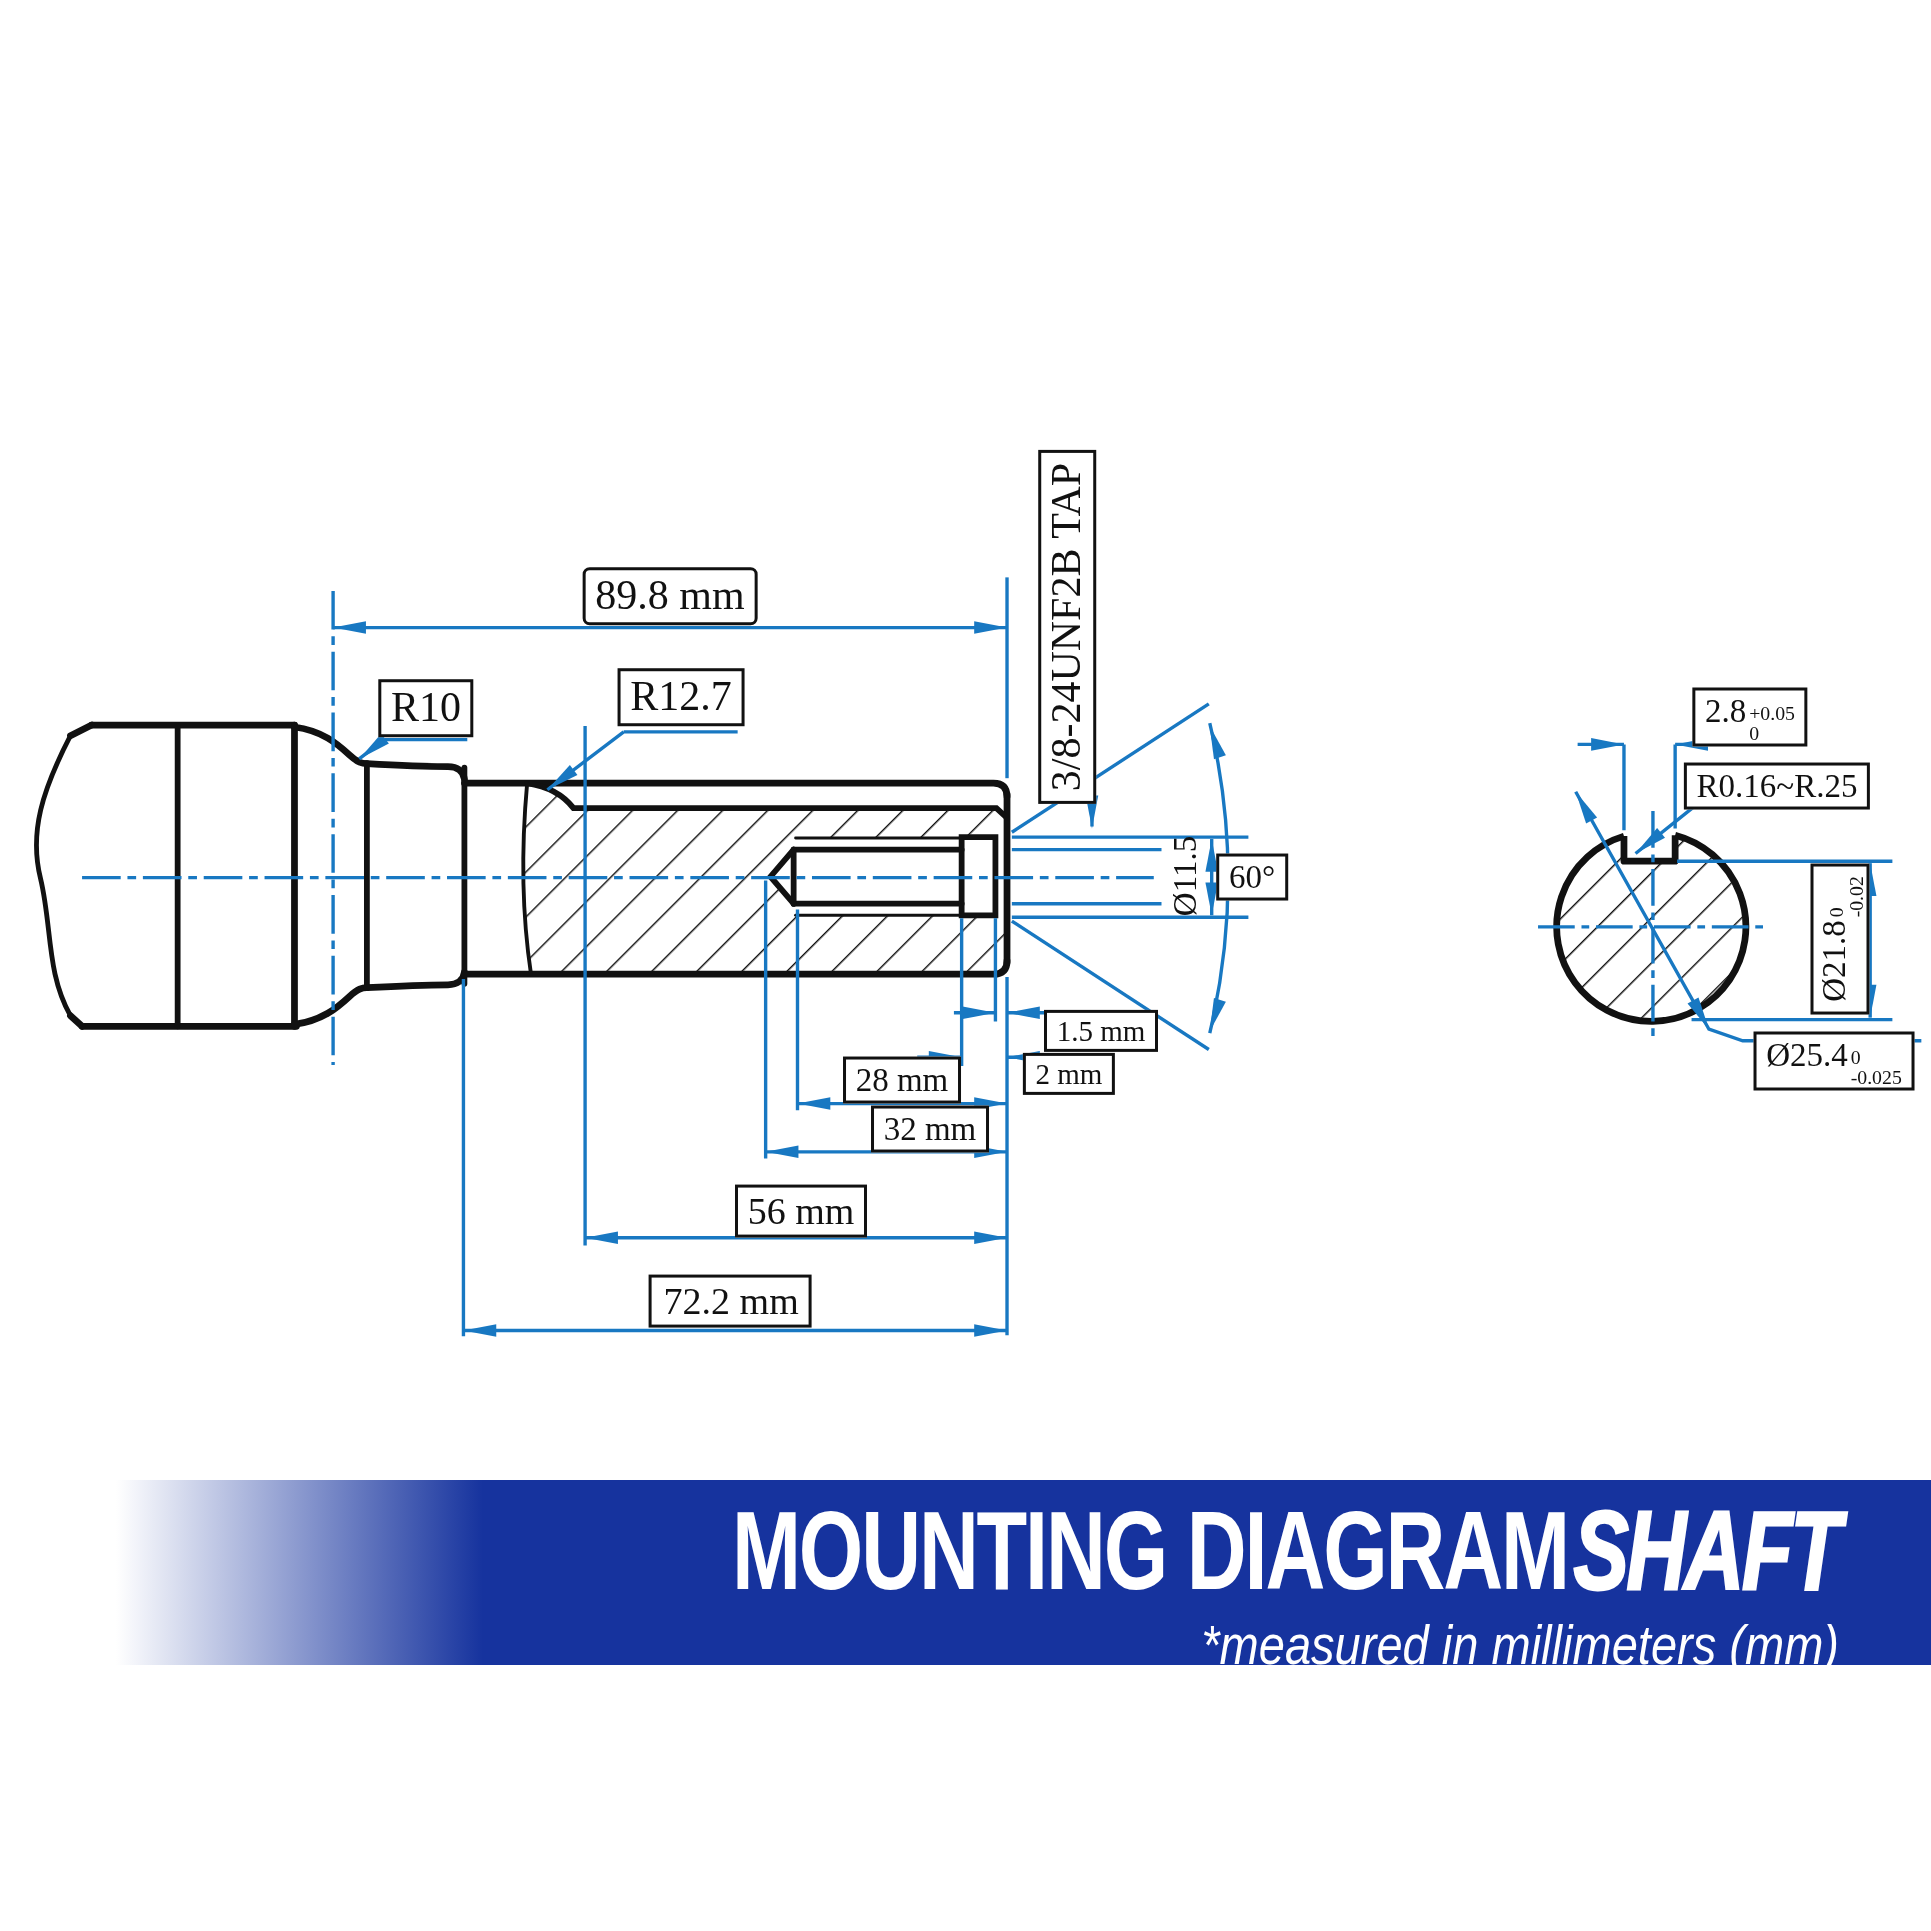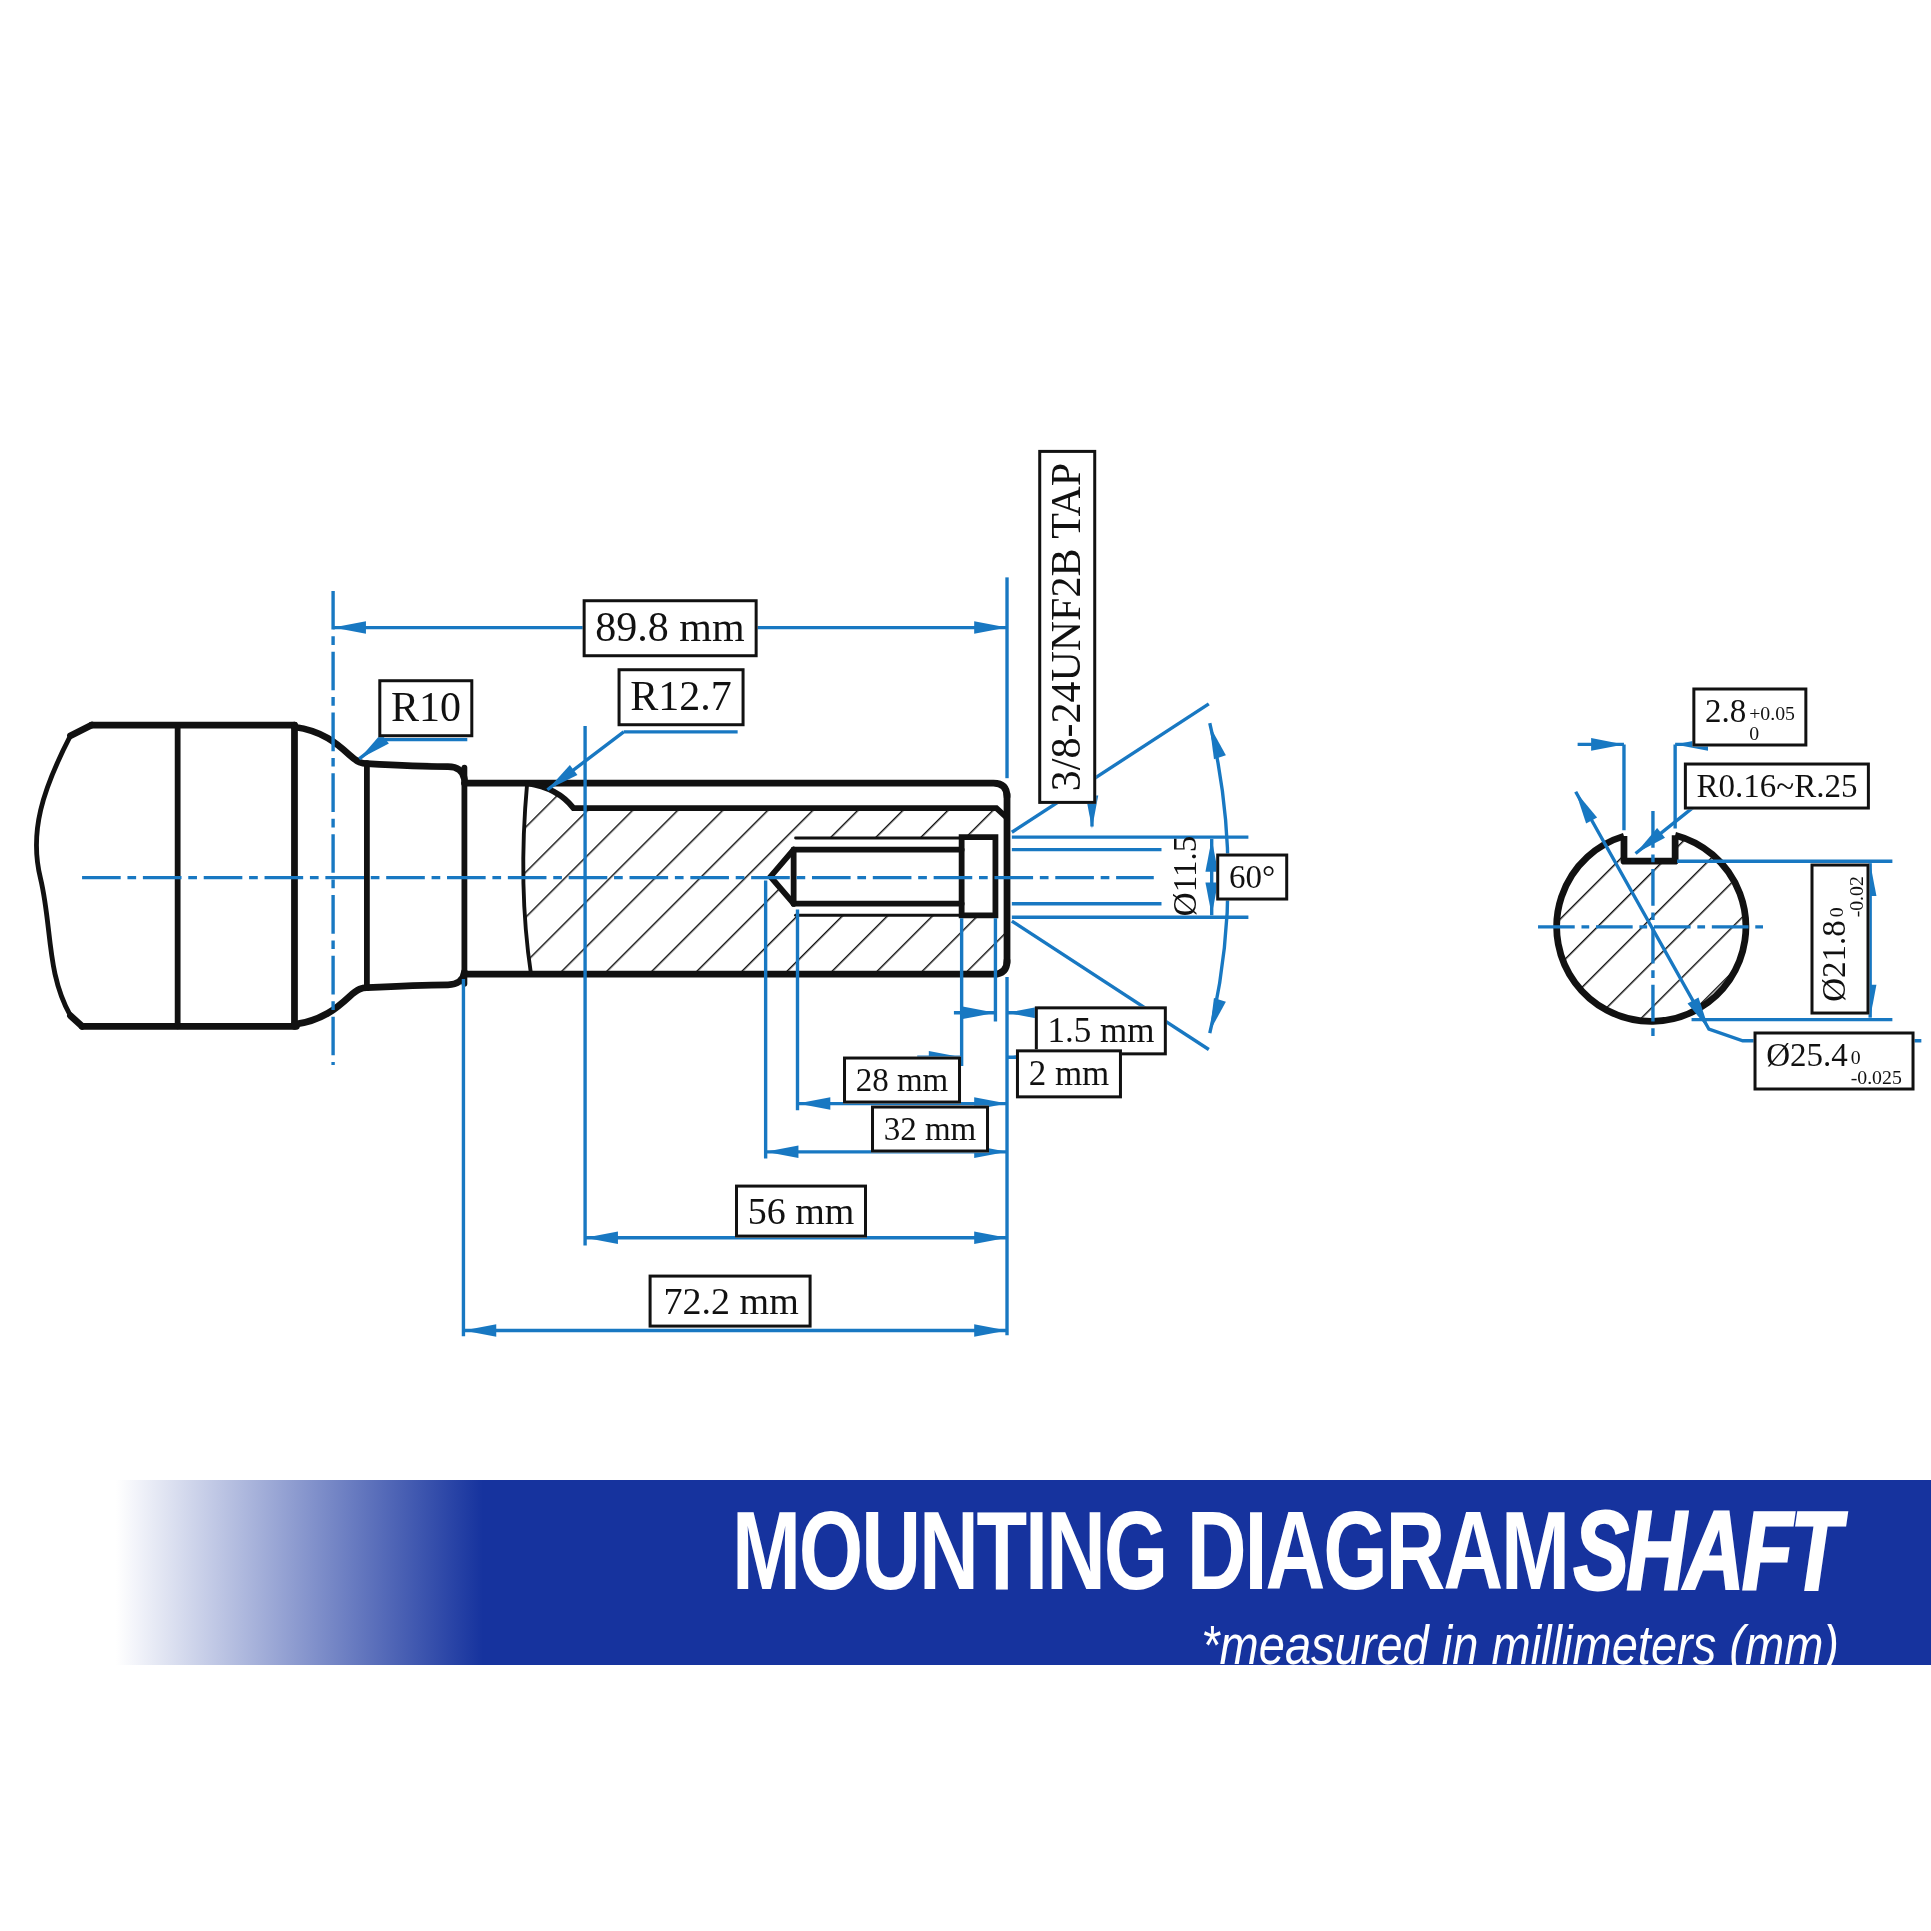--- a/index.html
+++ b/index.html
@@ -6,21 +6,21 @@
   #stage{position:relative;width:1931px;height:1931px;background:#ffffff;overflow:hidden;
          font-family:"Liberation Serif", serif;color:#111;}
   #linework{position:absolute;left:0;top:0;}
   .lbl{position:absolute;background:#ffffff;border:3.9px solid #111;padding:1px 9.7px;
        white-space:nowrap;transform:translate(-50%,-50%);line-height:1.18;z-index:3;}
   .nobox{border:none;background:transparent;padding:0;}
   .vert{transform:translate(-50%,-50%) rotate(-90deg);}
   .xl{font-size:42px;}
   .lg{font-size:38px;}
   .md{font-size:33px;}
-  .sm{font-size:35px;}
+  .sm{font-size:29px;}
   .tol{display:inline-flex;flex-direction:column;align-items:flex-start;
        font-size:0.60em;line-height:1.02;margin-left:2.9px;vertical-align:0.12em;}
   .banner{position:absolute;left:0;top:1480px;width:1931px;height:185px;z-index:2;}
   .banner-inner{position:absolute;right:92px;top:13.5px;text-align:right;color:#fff;}
   .banner-title{font-family:"Liberation Sans", sans-serif;font-weight:bold;font-size:112px;
        letter-spacing:-2.9px;line-height:1.02;white-space:nowrap;
        transform:scaleX(0.74);transform-origin:100% 50%;}
   .banner-title .emph{font-style:italic;-webkit-text-stroke:2.9px #fff;padding-left:7.7px;}
   .banner-sub{font-family:"Liberation Sans", sans-serif;font-style:italic;font-size:56px;
        margin-top:9.7px;line-height:1.0;white-space:nowrap;letter-spacing:0px;
@@ -157,21 +157,21 @@
       <polygon points="0,0 34,-6.5 34,6.5" transform="translate(1682,771) rotate(180)"></polygon>
       <polygon points="0,0 34,-6.5 34,6.5" transform="translate(1735,771)"></polygon>
       <polygon points="0,0 34,-6.5 34,6.5" transform="translate(1694,884) rotate(-39)"></polygon>
       <polygon points="0,0 34,-6.5 34,6.5" transform="translate(1937,894) rotate(90)"></polygon>
       <polygon points="0,0 34,-6.5 34,6.5" transform="translate(1937,1054) rotate(-90)"></polygon>
       <polygon points="0,0 34,-6.5 34,6.5" transform="translate(1632,820) rotate(61)"></polygon>
       <polygon points="0,0 34,-6.5 34,6.5" transform="translate(1770,1066) rotate(-119)"></polygon>
     </g>
   </svg>
 
-  <div class="lbl xl" style="left:670px;top:628px;">89.8 mm</div>
+  <div class="lbl xl" style="left:670px;top:596px;border-radius:7px;">89.8 mm</div>
   <div class="lbl xl" style="left:426px;top:708px;">R10</div>
   <div class="lbl xl" style="left:681px;top:697px;">R12.7</div>
   <div class="lbl xl vert" style="left:1067px;top:627px;">3/8-24UNF2B TAP</div>
   <div class="lbl md vert nobox" style="left:1185px;top:876px;">Ø11.5</div>
   <div class="lbl md" style="left:1252px;top:877px;">60°</div>
   <div class="lbl sm" style="left:1101px;top:1031px;">1.5 mm</div>
   <div class="lbl sm" style="left:1069px;top:1074px;">2 mm</div>
   <div class="lbl md" style="left:902px;top:1080px;">28 mm</div>
   <div class="lbl md" style="left:930px;top:1129px;">32 mm</div>
   <div class="lbl lg" style="left:801px;top:1211px;">56 mm</div>

